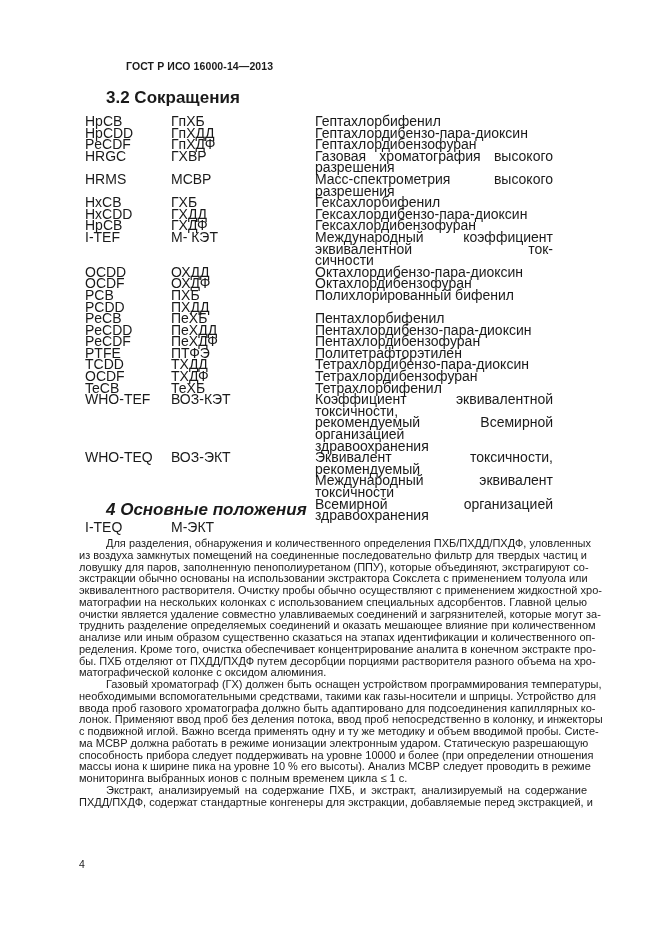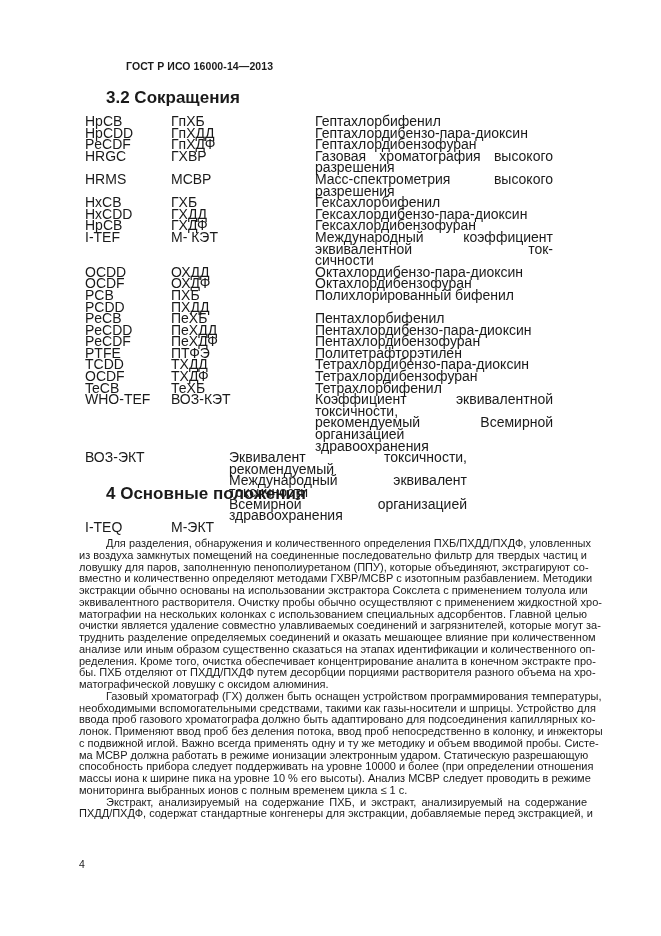--- a/index.html
+++ b/index.html
@@ -9,21 +9,21 @@
     }
     .doc-header {
       position: absolute; left: 79px; top: 60px;
       font-size: 10.5px; font-weight: bold; letter-spacing: 0.1px; padding-left: 47px;
     }
     .section-title {
       position: absolute; left: 106px;
       font-size: 17px; font-weight: bold;
     }
     #sec32 { top: 88px; }
-    #sec4 { top: 484px; }
+    #sec4 { top: 500px; font-style: italic; }
     .abbr-table {
       position: absolute; left: 85px; top: 116px; width: 500px;
       font-size: 14px; line-height: 11.6px;
     }
     .abbr-row { display: flex; }
     .abbr-en { width: 86px; flex: none; }
     .abbr-ru { width: 118px; flex: none; }
     .abbr-desc { width: 238px; flex: none; text-align: justify; padding-left: 26px; }
     .abbr-desc .line { display: block; text-align: justify; text-align-last: justify; }
     .abbr-desc .line.last { text-align-last: left; }
@@ -187,50 +187,50 @@
     <div class="abbr-row">
       <div class="abbr-en">WHO-TEF</div>
       <div class="abbr-ru">ВОЗ-КЭТ</div>
       <div class="abbr-desc">
         <span class="line">Коэффициент эквивалентной токсичности,</span>
         <span class="line">рекомендуемый Всемирной организацией</span>
         <span class="line last">здравоохранения</span>
       </div>
     </div>
     <div class="abbr-row">
+      <div class="abbr-en">WHO-TEQ</div>
       <div class="abbr-ru">ВОЗ-ЭКТ</div>
       <div class="abbr-desc">
         <span class="line">Эквивалент токсичности, рекомендуемый</span>
         <span class="line last">Международный эквивалент токсичности</span>
         <span class="line">Всемирной организацией здравоохранения</span>
       </div>
     </div>
     <div class="abbr-row">
       <div class="abbr-en">I-TEQ</div>
       <div class="abbr-ru">М-ЭКТ</div>
       <div class="abbr-desc"></div>
     </div>
   </div>
 
 <div class="section-title" id="sec4">4 Основные положения</div>
 
 <div class="body-text" id="body-text">
     <span class="line indent">Для разделения, обнаружения и количественного определения ПХБ/ПХДД/ПХДФ, уловленных</span>
     <span class="line">из воздуха замкнутых помещений на соединенные последовательно фильтр для твердых частиц и</span>
     <span class="line">ловушку для паров, заполненную пенополиуретаном (ППУ), которые объединяют, экстрагируют со-</span>
-    <span class="line">вместно и количественно определяют методами ГХВР/МСВР с изотопным разбавлением. Методики</span>
     <span class="line">экстракции обычно основаны на использовании экстрактора Сокслета с применением толуола или</span>
     <span class="line">эквивалентного растворителя. Очистку пробы обычно осуществляют с применением жидкостной хро-</span>
     <span class="line">матографии на нескольких колонках с использованием специальных адсорбентов. Главной целью</span>
     <span class="line">очистки является удаление совместно улавливаемых соединений и загрязнителей, которые могут за-</span>
     <span class="line">труднить разделение определяемых соединений и оказать мешающее влияние при количественном</span>
     <span class="line">анализе или иным образом существенно сказаться на этапах идентификации и количественного оп-</span>
     <span class="line">ределения. Кроме того, очистка обеспечивает концентрирование аналита в конечном экстракте про-</span>
     <span class="line">бы. ПХБ отделяют от ПХДД/ПХДФ путем десорбции порциями растворителя разного объема на хро-</span>
-    <span class="line end">матографической ловушку с оксидом алюминия.</span>
+    <span class="line end">матографической колонке с оксидом алюминия.</span>
     <span class="line indent">Газовый хроматограф (ГХ) должен быть оснащен устройством программирования температуры,</span>
     <span class="line">необходимыми вспомогательными средствами, такими как газы-носители и шприцы. Устройство для</span>
     <span class="line">ввода проб газового хроматографа должно быть адаптировано для подсоединения капиллярных ко-</span>
     <span class="line">лонок. Применяют ввод проб без деления потока, ввод проб непосредственно в колонку, и инжекторы</span>
     <span class="line">с подвижной иглой. Важно всегда применять одну и ту же методику и объем вводимой пробы. Систе-</span>
     <span class="line">ма МСВР должна работать в режиме ионизации электронным ударом. Статическую разрешающую</span>
     <span class="line">способность прибора следует поддерживать на уровне 10000 и более (при определении отношения</span>
     <span class="line">массы иона к ширине пика на уровне 10 % его высоты). Анализ МСВР следует проводить в режиме</span>
     <span class="line end">мониторинга выбранных ионов с полным временем цикла ≤ 1 с.</span>
     <span class="line indent">Экстракт, анализируемый на содержание ПХБ, и экстракт, анализируемый на содержание</span>

